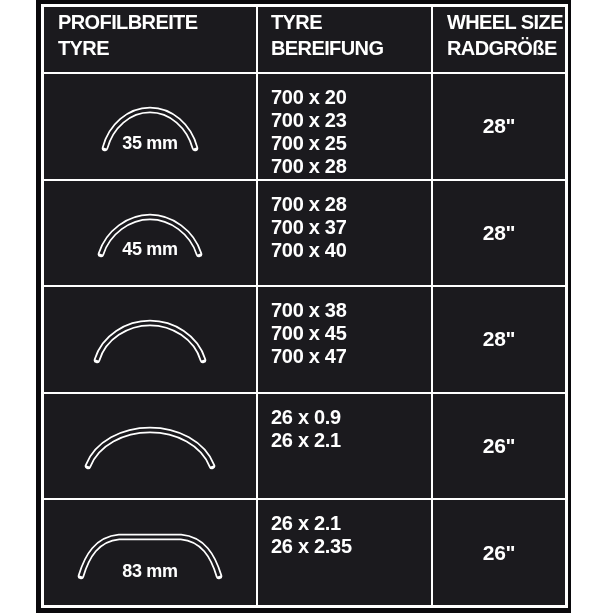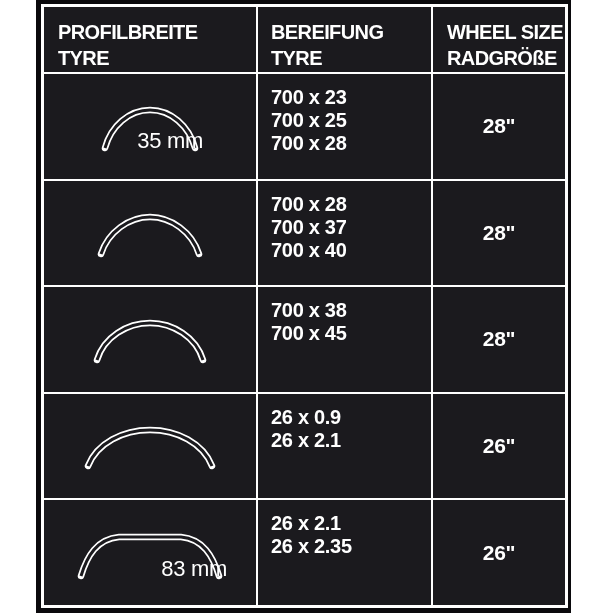--- a/index.html
+++ b/index.html
@@ -48,21 +48,21 @@
   }
 
   .cell {
     background: #1b1a1e;
     color: #ffffff;
     font-weight: bold;
     overflow: hidden;
   }
 
   .header-cell {
-    padding-top: 12px;
+    padding-top: 2px;
     font-size: 20px;
     line-height: 26px;
     letter-spacing: -0.6px;
   }
   .header-cell.c1 { padding-left: 14px; }
   .header-cell.c2 { padding-left: 13px; }
   .header-cell.c3 { padding-left: 14px; }
 
   .profile-cell {
     display: flex;
@@ -72,23 +72,23 @@
   .arc-box {
     position: relative;
     display: block;
   }
   .arc-box svg { display: block; }
   .width-label {
     position: absolute;
     left: 0;
     right: 0;
     bottom: -2px;
-    text-align: right;
-    font-size: 22px;
-    font-weight: normal;
+    text-align: center;
+    font-size: 18px;
+    font-weight: bold;
     letter-spacing: -0.3px;
     color: #ffffff;
     white-space: nowrap;
   }
 
   .tyres-cell {
     padding: 12px 0 0 13px;
     font-size: 20px;
     line-height: 23px;
     letter-spacing: -0.3px;
@@ -110,52 +110,54 @@
   <div class="table-wrap">
     <div class="table-inner">
       <div class="grid" id="grid">
 
         <div class="cell header-cell c1">
           <div>PROFILBREITE</div>
           <div>TYRE</div>
         </div>
 
         <div class="cell header-cell c2">
+          <div>TYRE</div>
           <div>BEREIFUNG</div>
-          <div>TYRE</div>
         </div>
 
         <div class="cell header-cell c3">
           <div>WHEEL SIZE</div>
           <div>RADGRÖßE</div>
         </div>
 
       <div class="cell profile-cell">
             <div class="arc-box">
               <svg width="106" height="52" viewBox="0 0 106 52">
                 <path d="M8,48 C14,26 32,10 53,10 C74,10 92,26 98,48" fill="none" stroke="#ffffff" stroke-width="6.5" stroke-linecap="round"></path>
                 <path d="M8,48 C14,26 32,10 53,10 C74,10 92,26 98,48" fill="none" stroke="#1b1a1e" stroke-width="3" stroke-linecap="butt"></path>
               </svg>
               <span class="width-label">35 mm</span>
             </div>
           </div>
           <div class="cell tyres-cell">
+            <div class="tyre-line">700 x 20</div>
             <div class="tyre-line">700 x 23</div>
             <div class="tyre-line">700 x 25</div>
             <div class="tyre-line">700 x 28</div>
           </div>
           <div class="cell wheel-cell">
             <span>28"</span>
           </div>
           <div class="cell profile-cell">
             <div class="arc-box">
               <svg width="114" height="50" viewBox="0 0 114 50">
                 <path d="M8,46 C15,24 36,9 57,9 C78,9 99,24 106,46" fill="none" stroke="#ffffff" stroke-width="6.5" stroke-linecap="round"></path>
                 <path d="M8,46 C15,24 36,9 57,9 C78,9 99,24 106,46" fill="none" stroke="#1b1a1e" stroke-width="3" stroke-linecap="butt"></path>
               </svg>
+              <span class="width-label">45 mm</span>
             </div>
           </div>
           <div class="cell tyres-cell">
             <div class="tyre-line">700 x 28</div>
             <div class="tyre-line">700 x 37</div>
             <div class="tyre-line">700 x 40</div>
           </div>
           <div class="cell wheel-cell">
             <span>28"</span>
           </div>
@@ -163,20 +165,21 @@
             <div class="arc-box">
               <svg width="122" height="50" viewBox="0 0 122 50">
                 <path d="M8,46 C15,23 38,9 61,9 C84,9 107,23 114,46" fill="none" stroke="#ffffff" stroke-width="6.5" stroke-linecap="round"></path>
                 <path d="M8,46 C15,23 38,9 61,9 C84,9 107,23 114,46" fill="none" stroke="#1b1a1e" stroke-width="3" stroke-linecap="butt"></path>
               </svg>
             </div>
           </div>
           <div class="cell tyres-cell">
             <div class="tyre-line">700 x 38</div>
             <div class="tyre-line">700 x 45</div>
+            <div class="tyre-line">700 x 47</div>
           </div>
           <div class="cell wheel-cell">
             <span>28"</span>
           </div>
           <div class="cell profile-cell">
             <div class="arc-box">
               <svg width="138" height="48" viewBox="0 0 138 48">
                 <path d="M7,44 C16,21 42,8 69,8 C96,8 122,21 131,44" fill="none" stroke="#ffffff" stroke-width="6.5" stroke-linecap="round"></path>
                 <path d="M7,44 C16,21 42,8 69,8 C96,8 122,21 131,44" fill="none" stroke="#1b1a1e" stroke-width="3" stroke-linecap="butt"></path>
               </svg>

